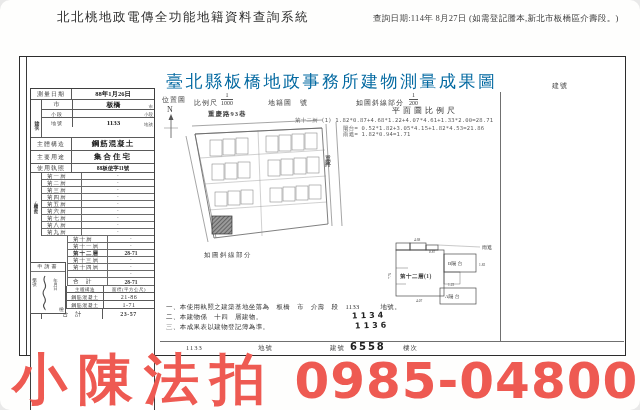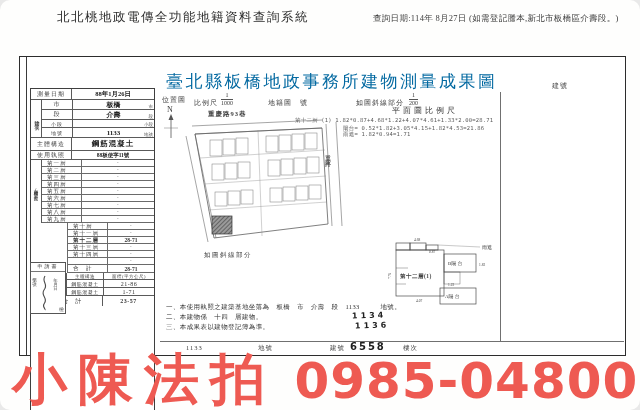--- a/index.html
+++ b/index.html
@@ -108,27 +108,20 @@
     <div class="grp" style="height:37px;border-bottom:1px solid #5a5a5a">
       <div class="gcol">建物坐落</div>
       <div class="grows">
         <div class="tr" style="height:10px">
           <div class="hcell">市</div>
           <div class="vcell">
               <span>板橋</span>
               <span class="sfx">市</span>
             </div>
         </div>
-        <div class="tr" style="height:10px">
-          <div class="hcell">段</div>
-          <div class="vcell">
-              <span>介壽</span>
-              <span class="sfx">段</span>
-            </div>
-        </div>
         <div class="tr" style="height:8px">
           <div class="hcell" style="font-size:5px">小段</div>
           <div class="vcell">
               <span></span>
               <span class="sfx">小段</span>
             </div>
         </div>
         <div class="tr" style="height:9px;border-bottom:none">
           <div class="hcell" style="font-size:5px">地號</div>
           <div class="vcell">
@@ -136,20 +129,24 @@
               <span class="sfx">地號</span>
             </div>
         </div>
       </div>
     </div>
 
 
     <div class="tr" style="height:13px">
       <div class="hcell" style="width:40px">主體構造</div>
       <div class="vcell" style="font-size:7.5px;letter-spacing:1px">鋼筋混凝土</div>
+    </div>
+    <div class="tr" style="height:13px">
+      <div class="hcell" style="width:40px">主要用途</div>
+      <div class="vcell" style="font-size:7.5px;letter-spacing:2px">集合住宅</div>
     </div>
     <div class="tr" style="height:9px">
       <div class="hcell" style="width:40px">使用執照</div>
       <div class="vcell" style="font-size:5.5px">88板使字11號</div>
     </div>
 
     <div class="grp" style="height:63px">
       <div class="gcol" style="letter-spacing:0;font-size:4.5px">樓層面積(平方公尺)</div>
       <div class="grows">
         <div class="frow">

